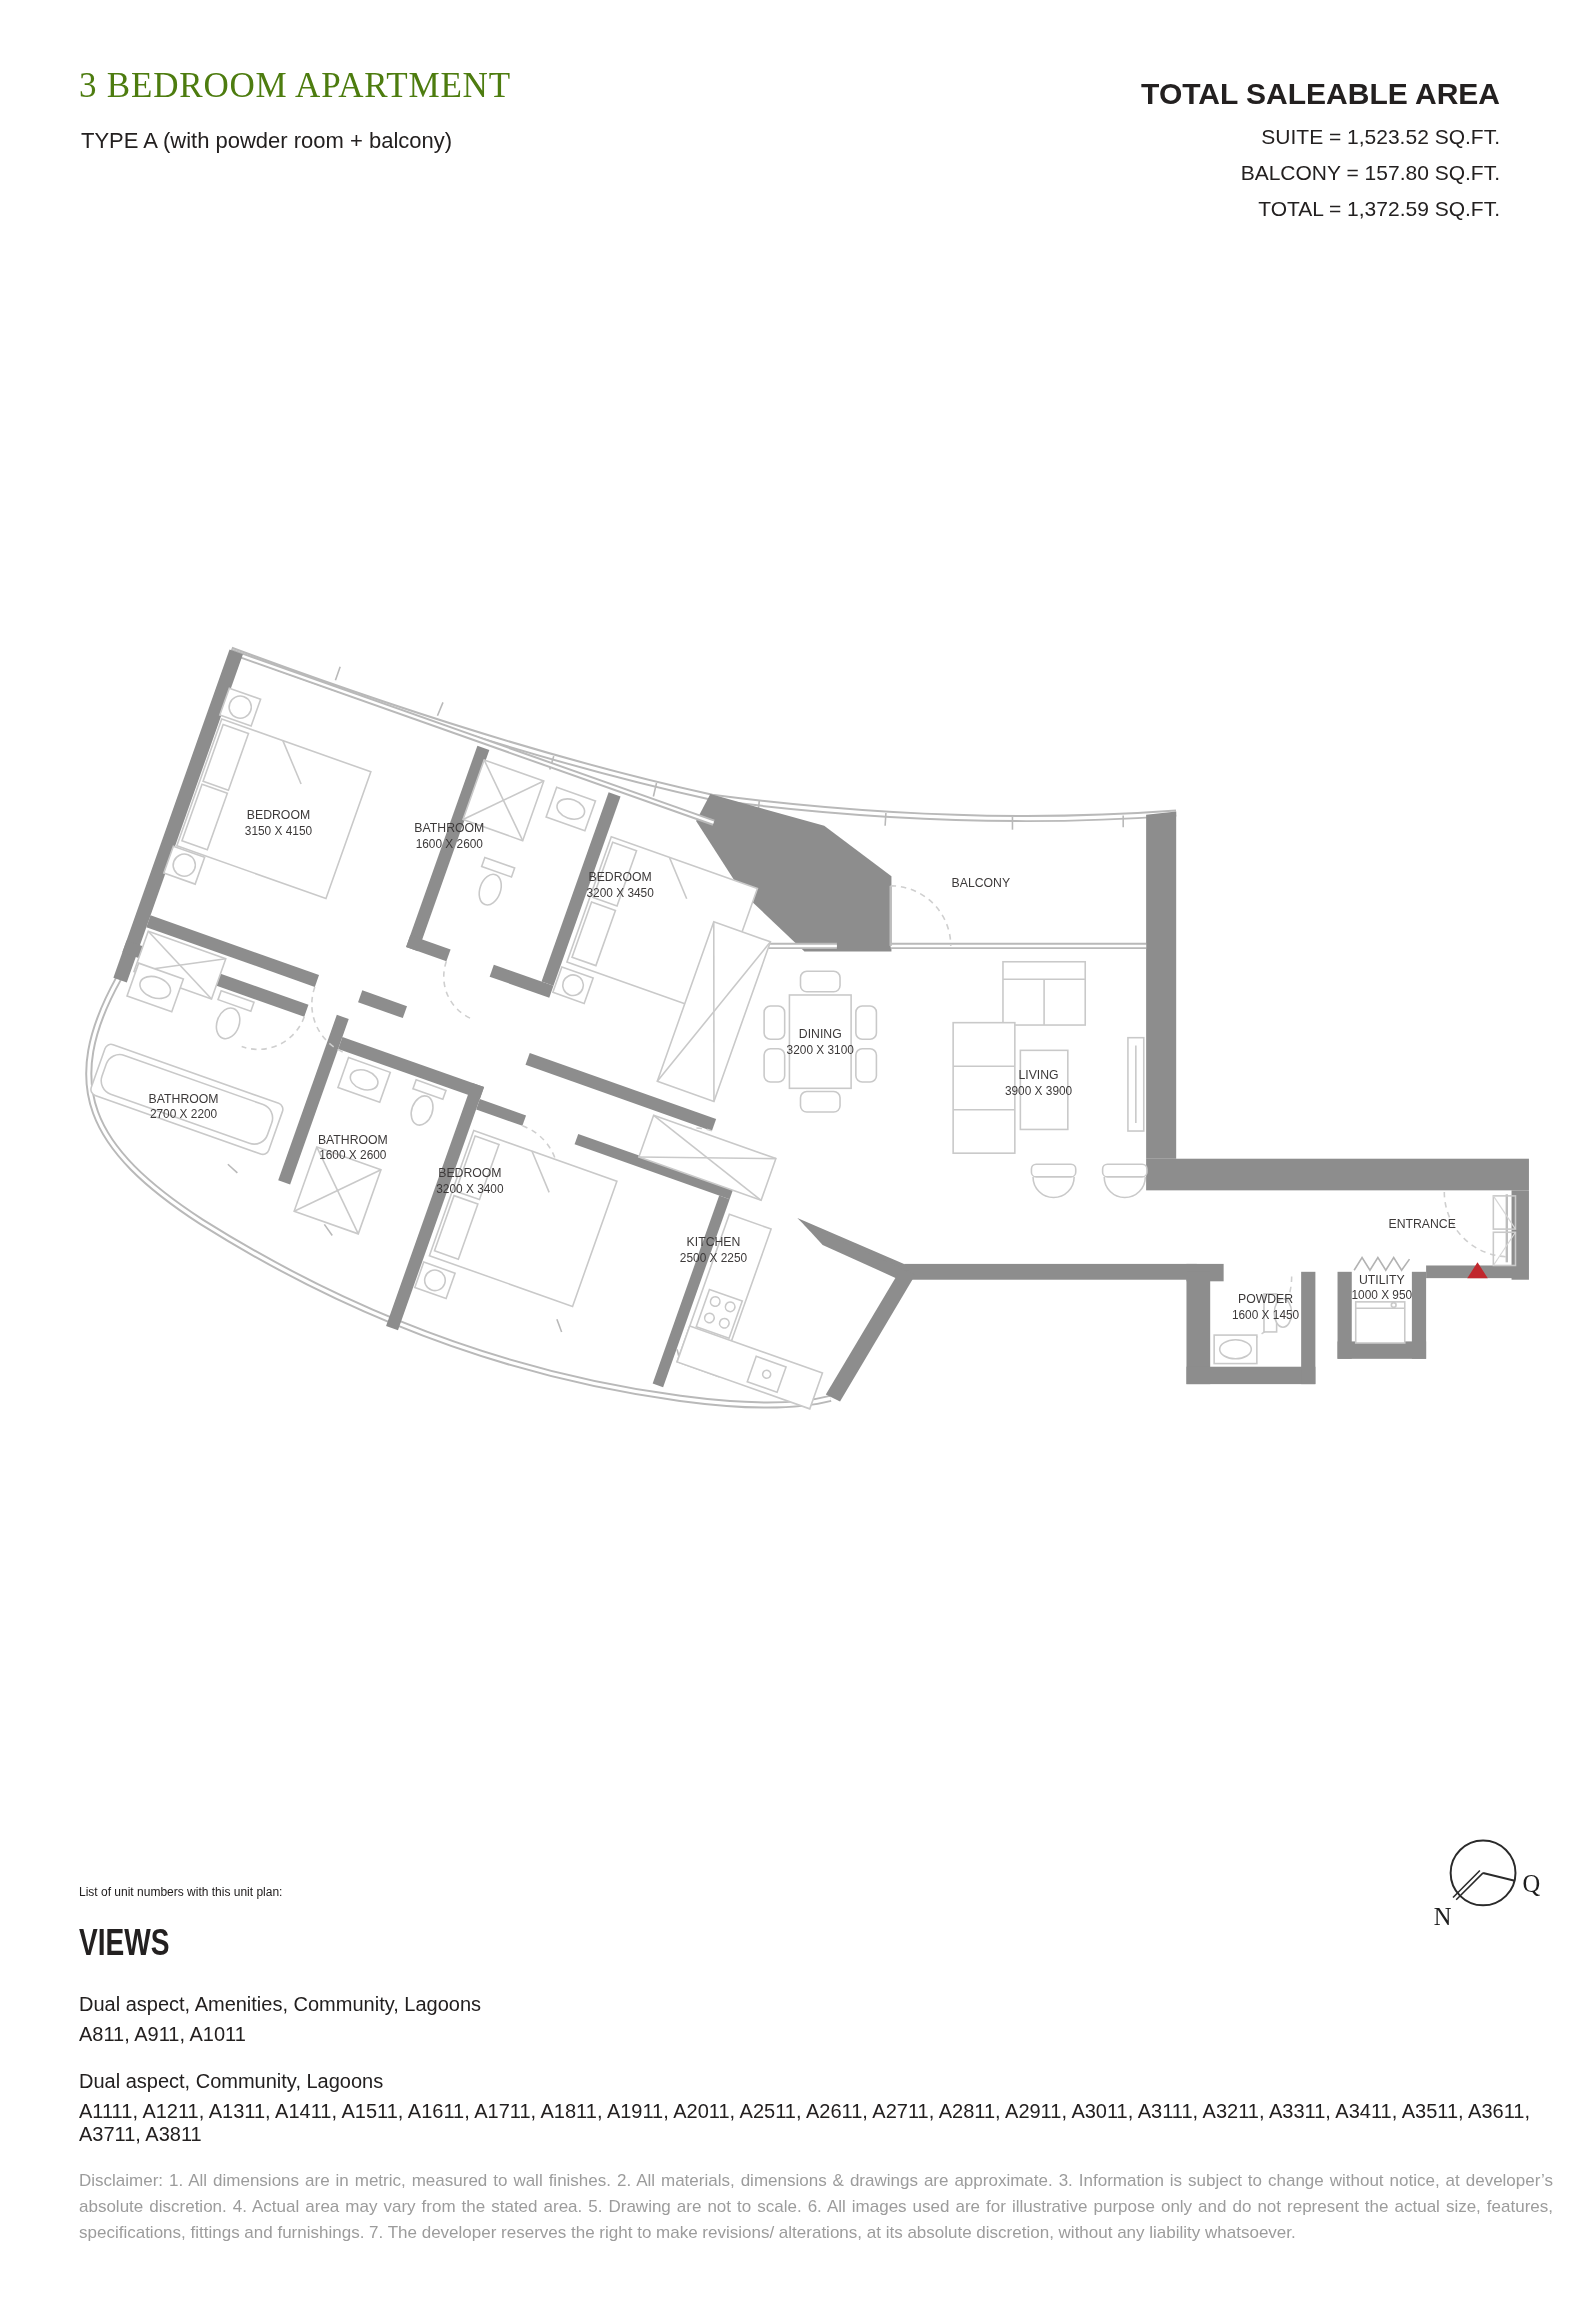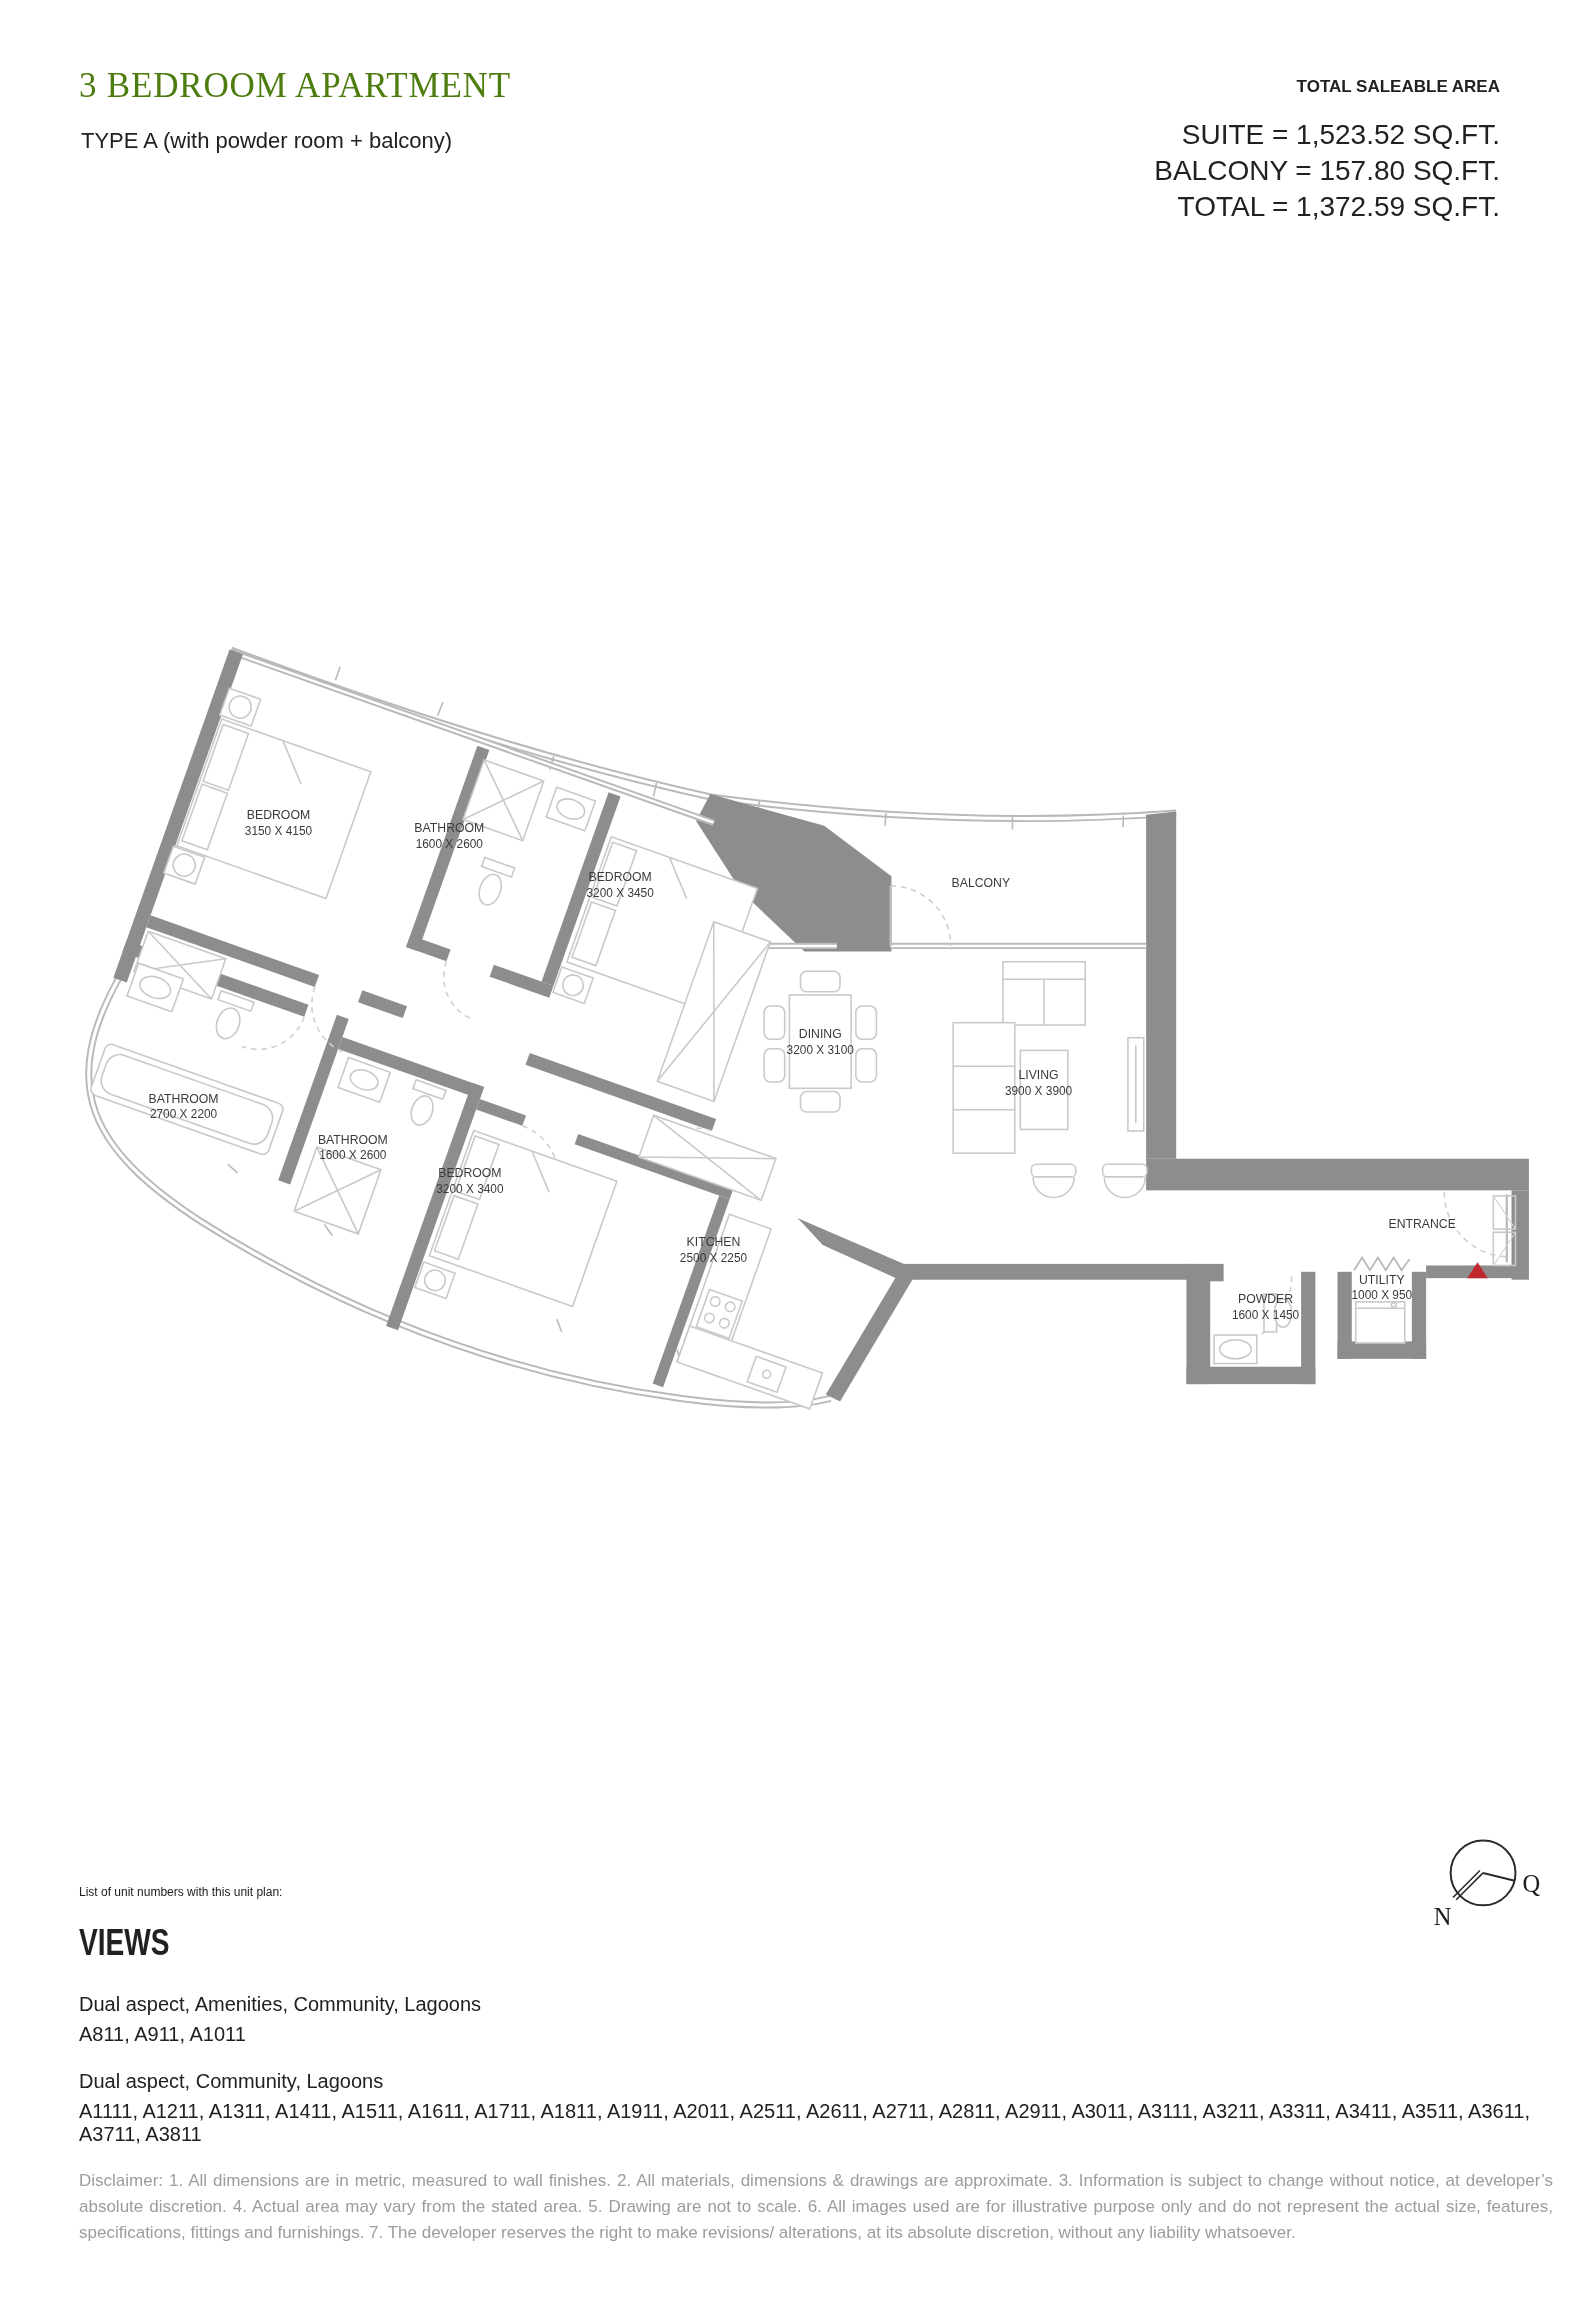--- a/index.html
+++ b/index.html
@@ -3,22 +3,22 @@
 <meta charset="utf-8">
 <style>
   html,body{margin:0;padding:0;background:#ffffff;}
   .page{position:relative;width:1582px;height:2319px;background:#ffffff;overflow:hidden;
         font-family:"Liberation Sans",sans-serif;color:#232020;}
   .abs{position:absolute;}
   .title{left:79px;top:66px;font-family:"Liberation Serif",serif;font-size:35px;
          letter-spacing:0.8px;font-weight:500;color:#4d7c0f;}
   .subtitle{left:81px;top:128px;font-size:22px;color:#232020;}
   .areaBlock{right:82px;top:77px;text-align:right;}
-  .areaBlock .h{font-size:17px;font-weight:bold;margin-bottom:20px;}
-  .areaBlock .l{font-size:28px;line-height:36px;}
+  .areaBlock .h{font-size:30px;font-weight:bold;margin-bottom:8px;}
+  .areaBlock .l{font-size:21px;line-height:36px;}
   .listLabel{left:79px;top:1885px;font-size:12px;}
   .views{left:79px;top:1922px;font-size:36px;font-weight:600;transform:scaleX(.78);
          transform-origin:left center;letter-spacing:0px;}
   .vhead{font-size:20px;}
   .vunits{font-size:20px;}
   .g1h{left:79px;top:1993px;}
   .g1u{left:79px;top:2023px;}
   .g2h{left:79px;top:2070px;}
   .g2u{left:79px;top:2100px;}
   .disclaimer{left:79px;top:2168px;width:1474px;font-size:17px;line-height:26px;

